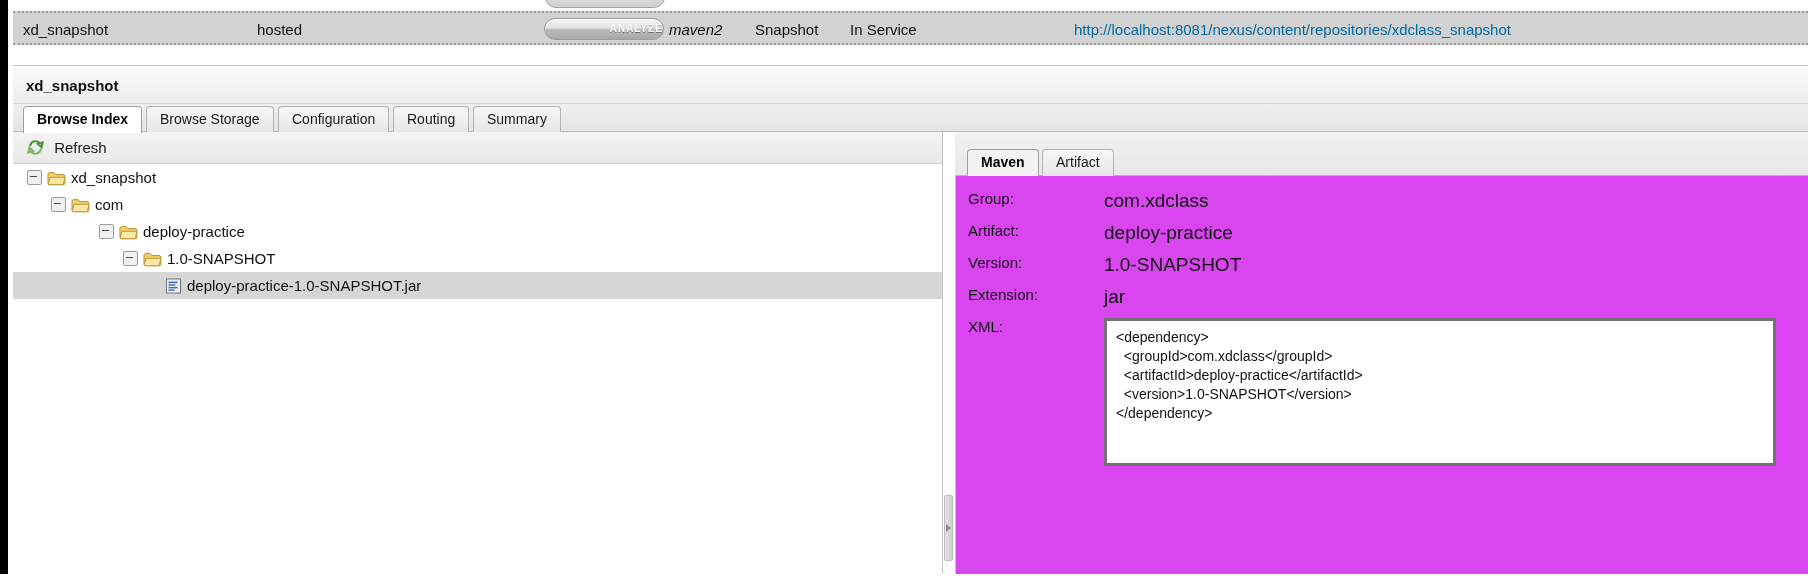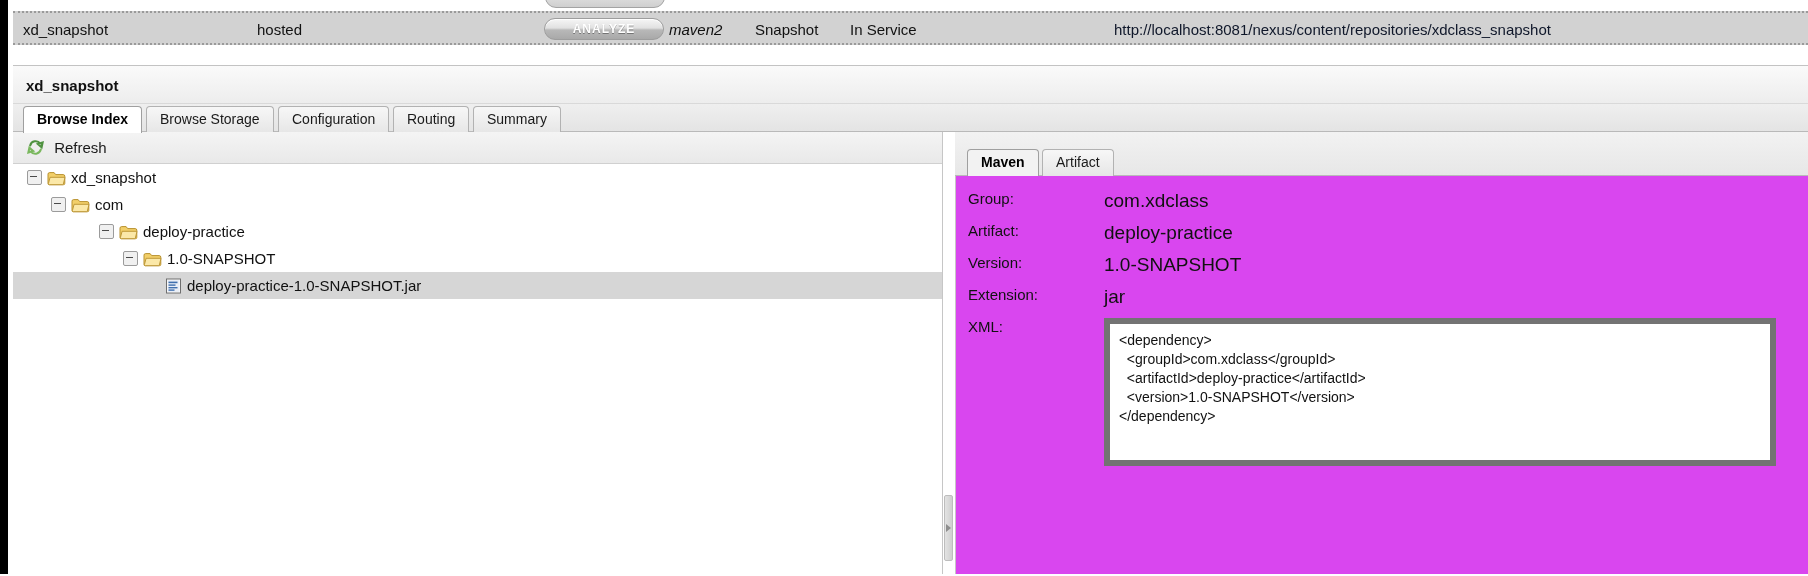--- a/index.html
+++ b/index.html
@@ -60,33 +60,33 @@
     font-size: 15px;
     color: #111111;
     white-space: nowrap;
   }
   .cell-name   { left: 10px; }
   .cell-type   { left: 244px; }
   .cell-analyze{ left: 531px; top: 5px; }
   .cell-format { left: 656px; font-style: italic; }
   .cell-policy { left: 742px; }
   .cell-status { left: 837px; }
-  .cell-url    { left: 1101px; color: #0f172a; }
+  .cell-url    { left: 1061px; color: #0369a1; }
 
   .analyze-btn {
     display: inline-block;
     width: 118px;
     height: 20px;
     line-height: 20px;
-    text-align: center;
+    text-align: right;
     border: 1px solid #9d9d9d;
     border-radius: 11px;
     background: linear-gradient(to bottom, #f6f6f6 0%, #e1e1e1 45%, #b8b8b8 55%, #a9a9a9 100%);
     color: #ffffff;
-    font-size: 12px;
+    font-size: 10px;
     font-weight: bold;
     letter-spacing: 1px;
     text-shadow: 0 1px 0 rgba(0,0,0,.35);
     box-shadow: inset 0 1px 0 rgba(255,255,255,.9);
   }
 
   
   .gap-white {
     position: absolute;
     left: 13px; top: 45px;
@@ -325,21 +325,21 @@
     position: absolute;
     left: 148px; top: 0;
     font-size: 19px;
     color: #111111;
   }
   .xml-box {
     position: absolute;
     left: 148px; top: 0;
     width: 672px; height: 148px;
     background: #ffffff;
-    border: 6px solid #737373;
+    border: 3px solid #737373;
     box-sizing: border-box;
     padding: 7px 9px;
     font-family: "Liberation Sans", sans-serif;
     font-size: 14px;
     line-height: 19px;
     color: #111111;
     white-space: pre;
     overflow: hidden;
     resize: none;
     outline: none;

